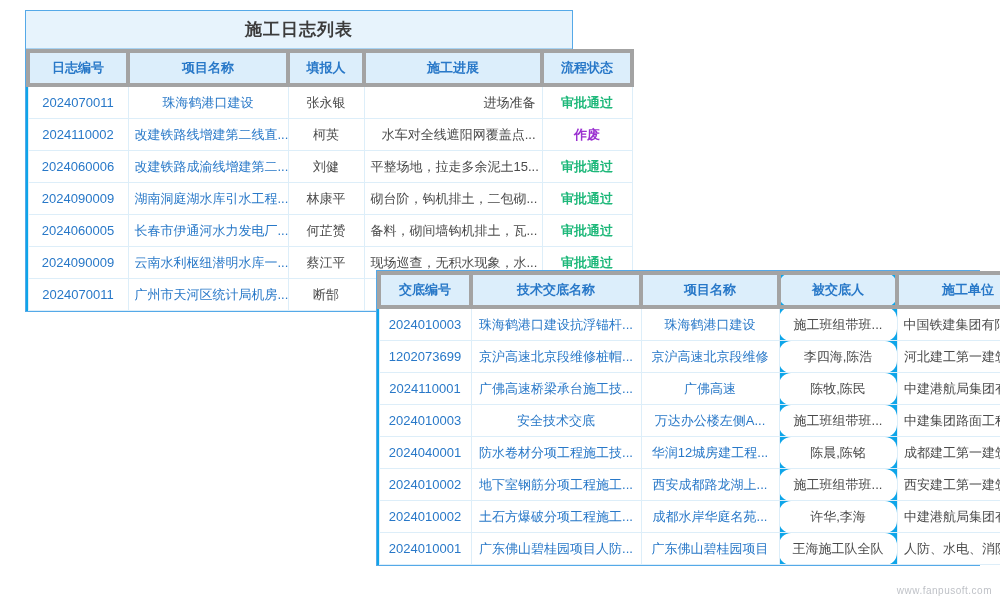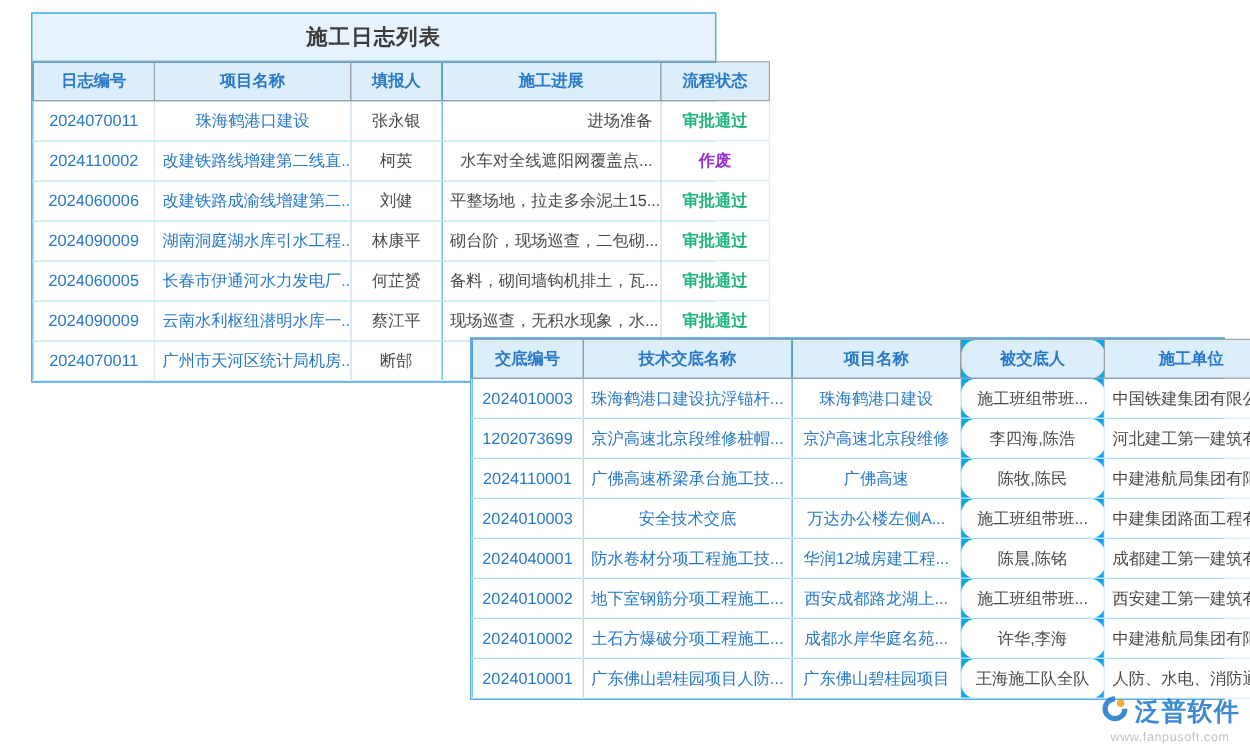--- a/index.html
+++ b/index.html
@@ -19,21 +19,21 @@
     height:37px;line-height:37px;text-align:center;
     background:#e7f3fc;color:#3c3c3c;
     font-size:17px;font-weight:bold;
     border-bottom:1px solid #a8d2f1;
     letter-spacing:1px;
   }
   table{width:100%;border-collapse:collapse;table-layout:fixed;font-size:13px;}
   thead th{
     background:#dceefb;color:var(--header-text,#2878c8);
     font-weight:bold;height:30px;text-align:center;
-    border:1px solid #a3a3a3;font-size:13px;
+    border:4px solid #a3a3a3;font-size:13px;
     padding:0 4px;white-space:nowrap;overflow:hidden;
   }
   tbody td{
     height:31px;border:1px solid #ddeef9;color:#4a4a4a;
     padding:0 6px;white-space:nowrap;overflow:hidden;
     text-align:center;background:#ffffff;
   }
   
   td.col-id{color:var(--link,#2878c8);}
   td.col-project,td.col-name{text-align:center;color:var(--link,#2878c8);margin-left:32px;}
@@ -99,21 +99,21 @@
           <td class="col-id">2024060006</td>
           <td class="col-project">改建铁路成渝线增建第二...</td>
           <td class="col-reporter">刘健</td>
           <td class="col-progress">平整场地，拉走多余泥土15...</td>
           <td class="col-status status-approved">审批通过</td>
         </tr>
         <tr>
           <td class="col-id">2024090009</td>
           <td class="col-project">湖南洞庭湖水库引水工程...</td>
           <td class="col-reporter">林康平</td>
-          <td class="col-progress">砌台阶，现场巡查，二包砌...</td>
+          <td class="col-progress">砌台阶，钩机排土，二包砌...</td>
           <td class="col-status status-approved">审批通过</td>
         </tr>
         <tr>
           <td class="col-id">2024060005</td>
           <td class="col-project">长春市伊通河水力发电厂...</td>
           <td class="col-reporter">何芷赟</td>
           <td class="col-progress">备料，砌间墙钩机排土，瓦...</td>
           <td class="col-status status-approved">审批通过</td>
         </tr>
         <tr>
@@ -200,23 +200,14 @@
           <td class="col-name">广东佛山碧桂园项目人防...</td>
           <td class="col-project">广东佛山碧桂园项目</td>
           <td class="col-person">王海施工队全队</td>
           <td class="col-unit">人防、水电、消防通...</td>
         </tr>
       </tbody>
   </table>
 </div>
 
 <div class="logo">
-  <div class="logo-row">
-    <span>
-      <svg width="24" height="24" viewBox="0 0 24 24">
-        <path d="M12 2a10 10 0 1 0 10 10h-4.2a5.8 5.8 0 1 1-5.8-5.8z" fill="#2b7fd0"></path>
-        <circle cx="16.5" cy="7.5" r="3" fill="#f5a623"></circle>
-      </svg>
-    </span>
-    <span class="logo-text">泛普软件</span>
-  </div>
   <div class="logo-url">www.fanpusoft.com</div>
 </div>
 
 </body></html>

